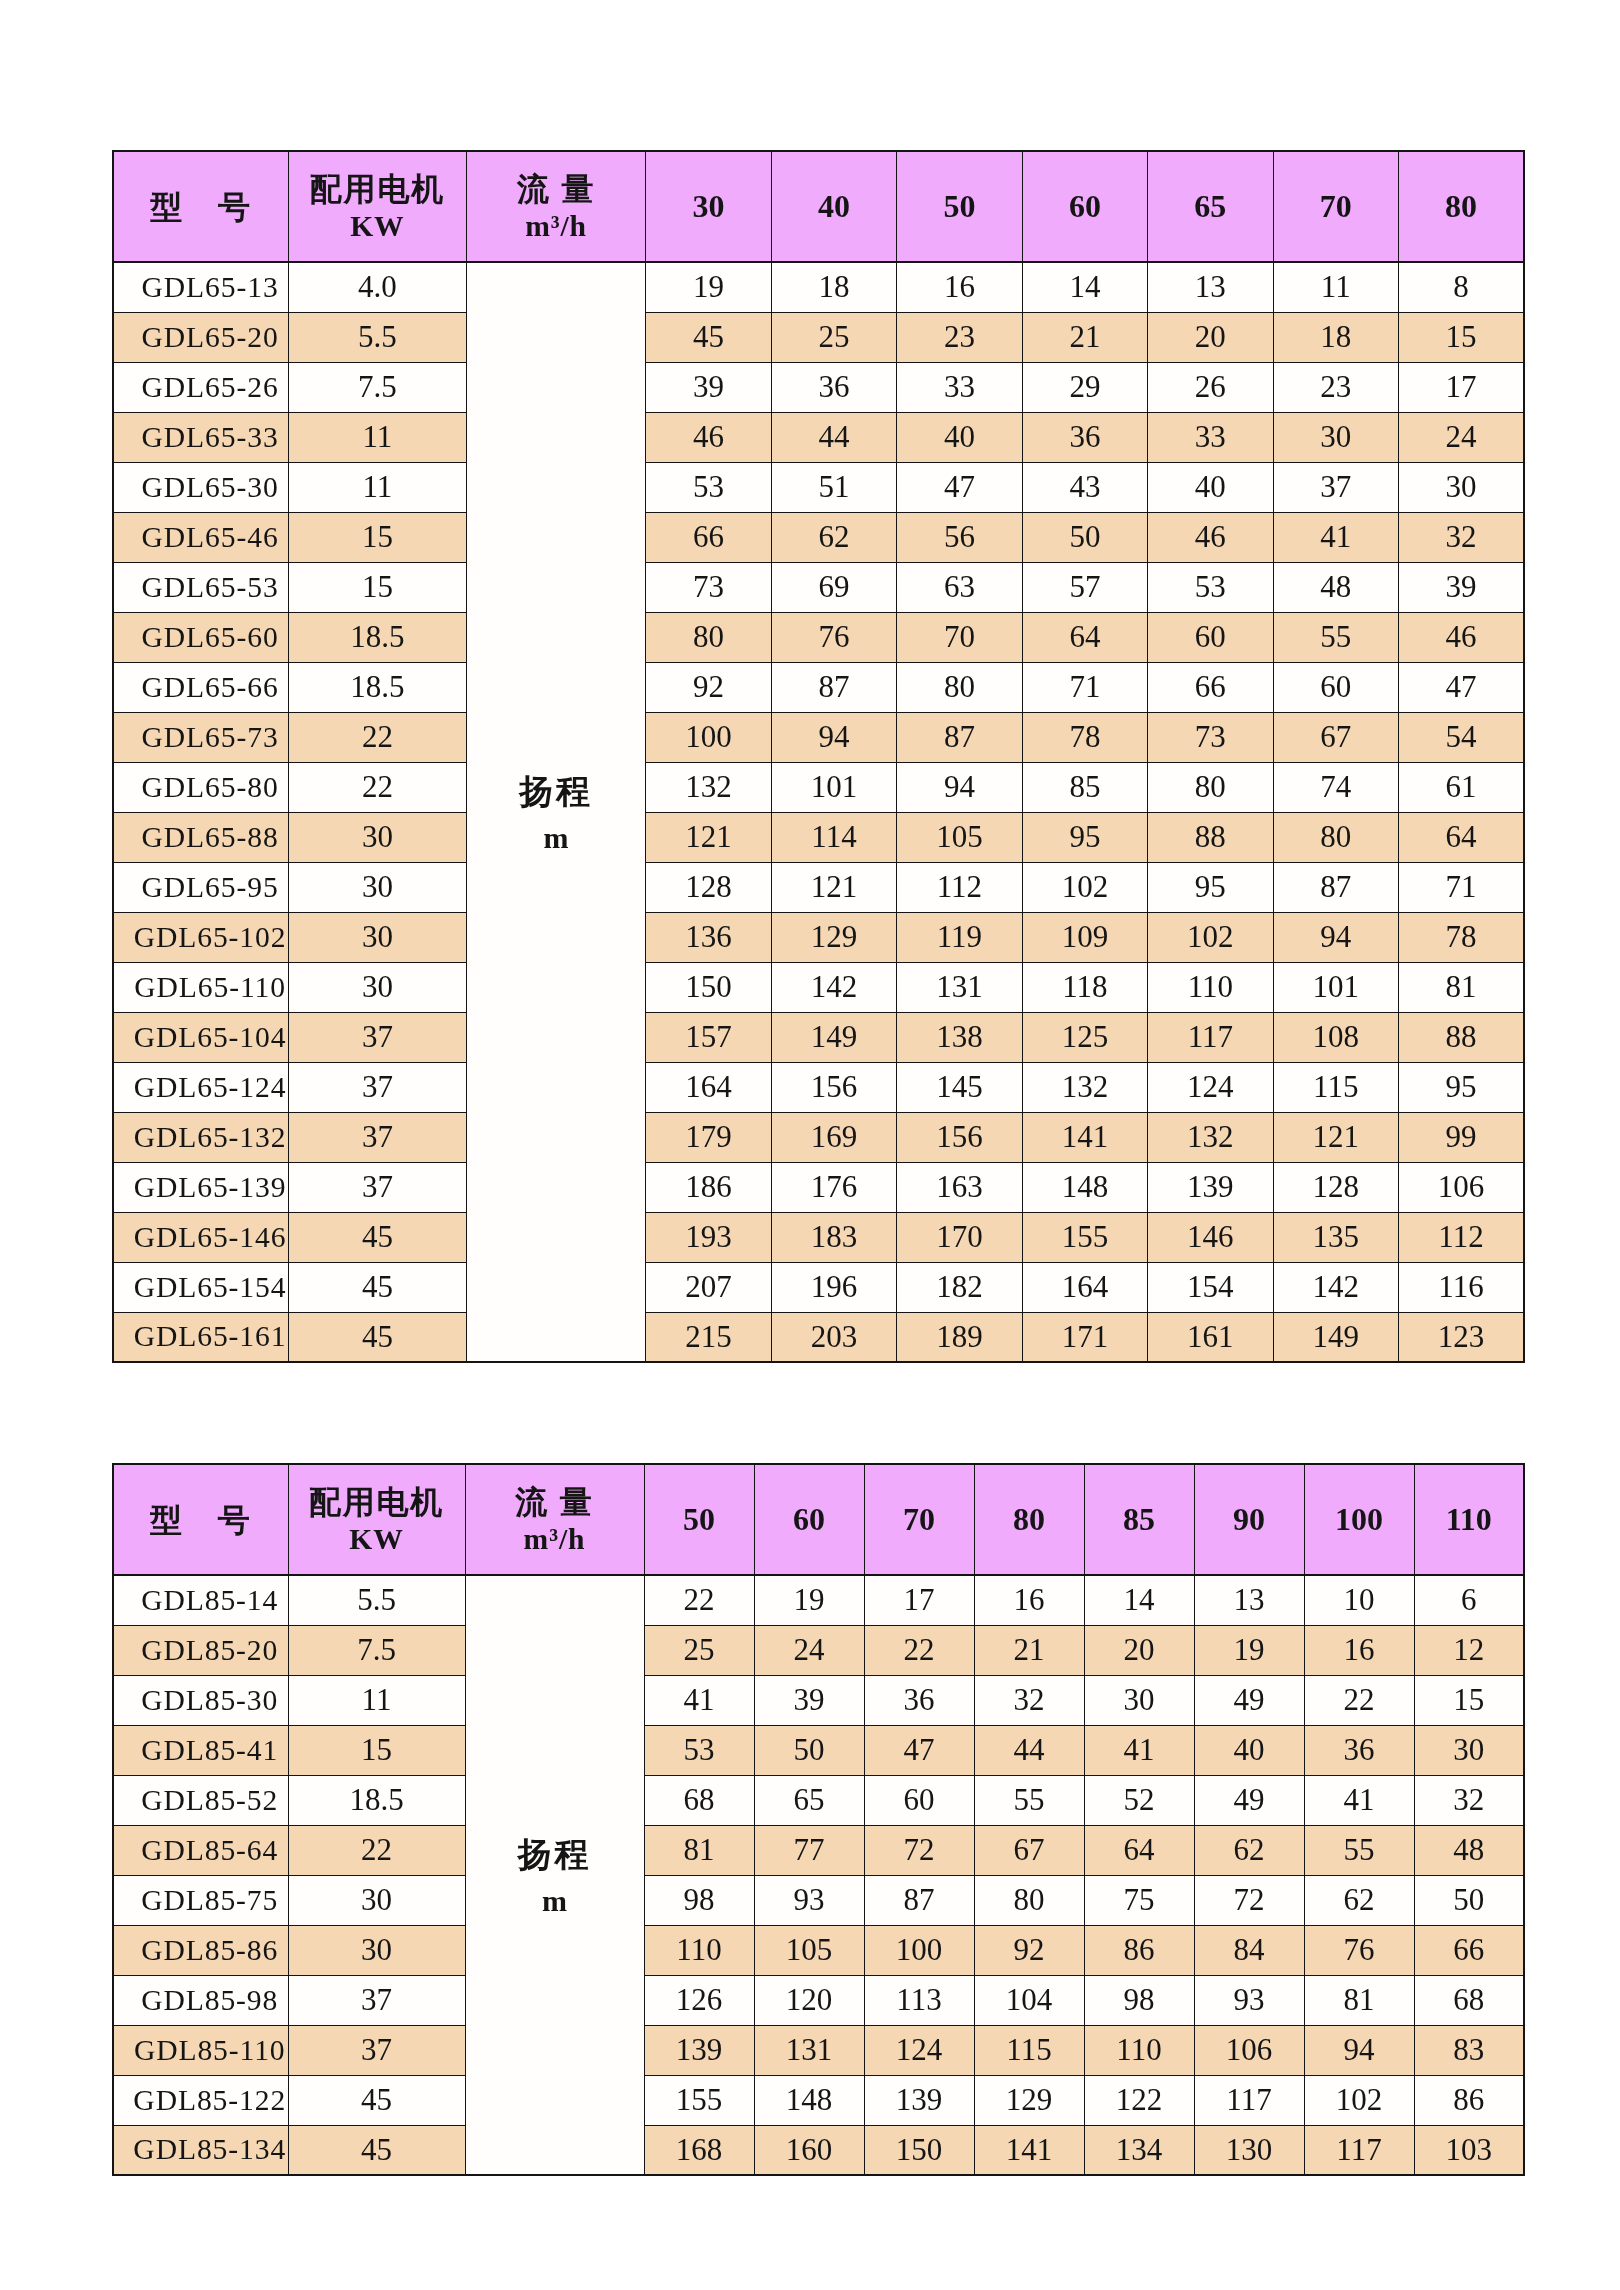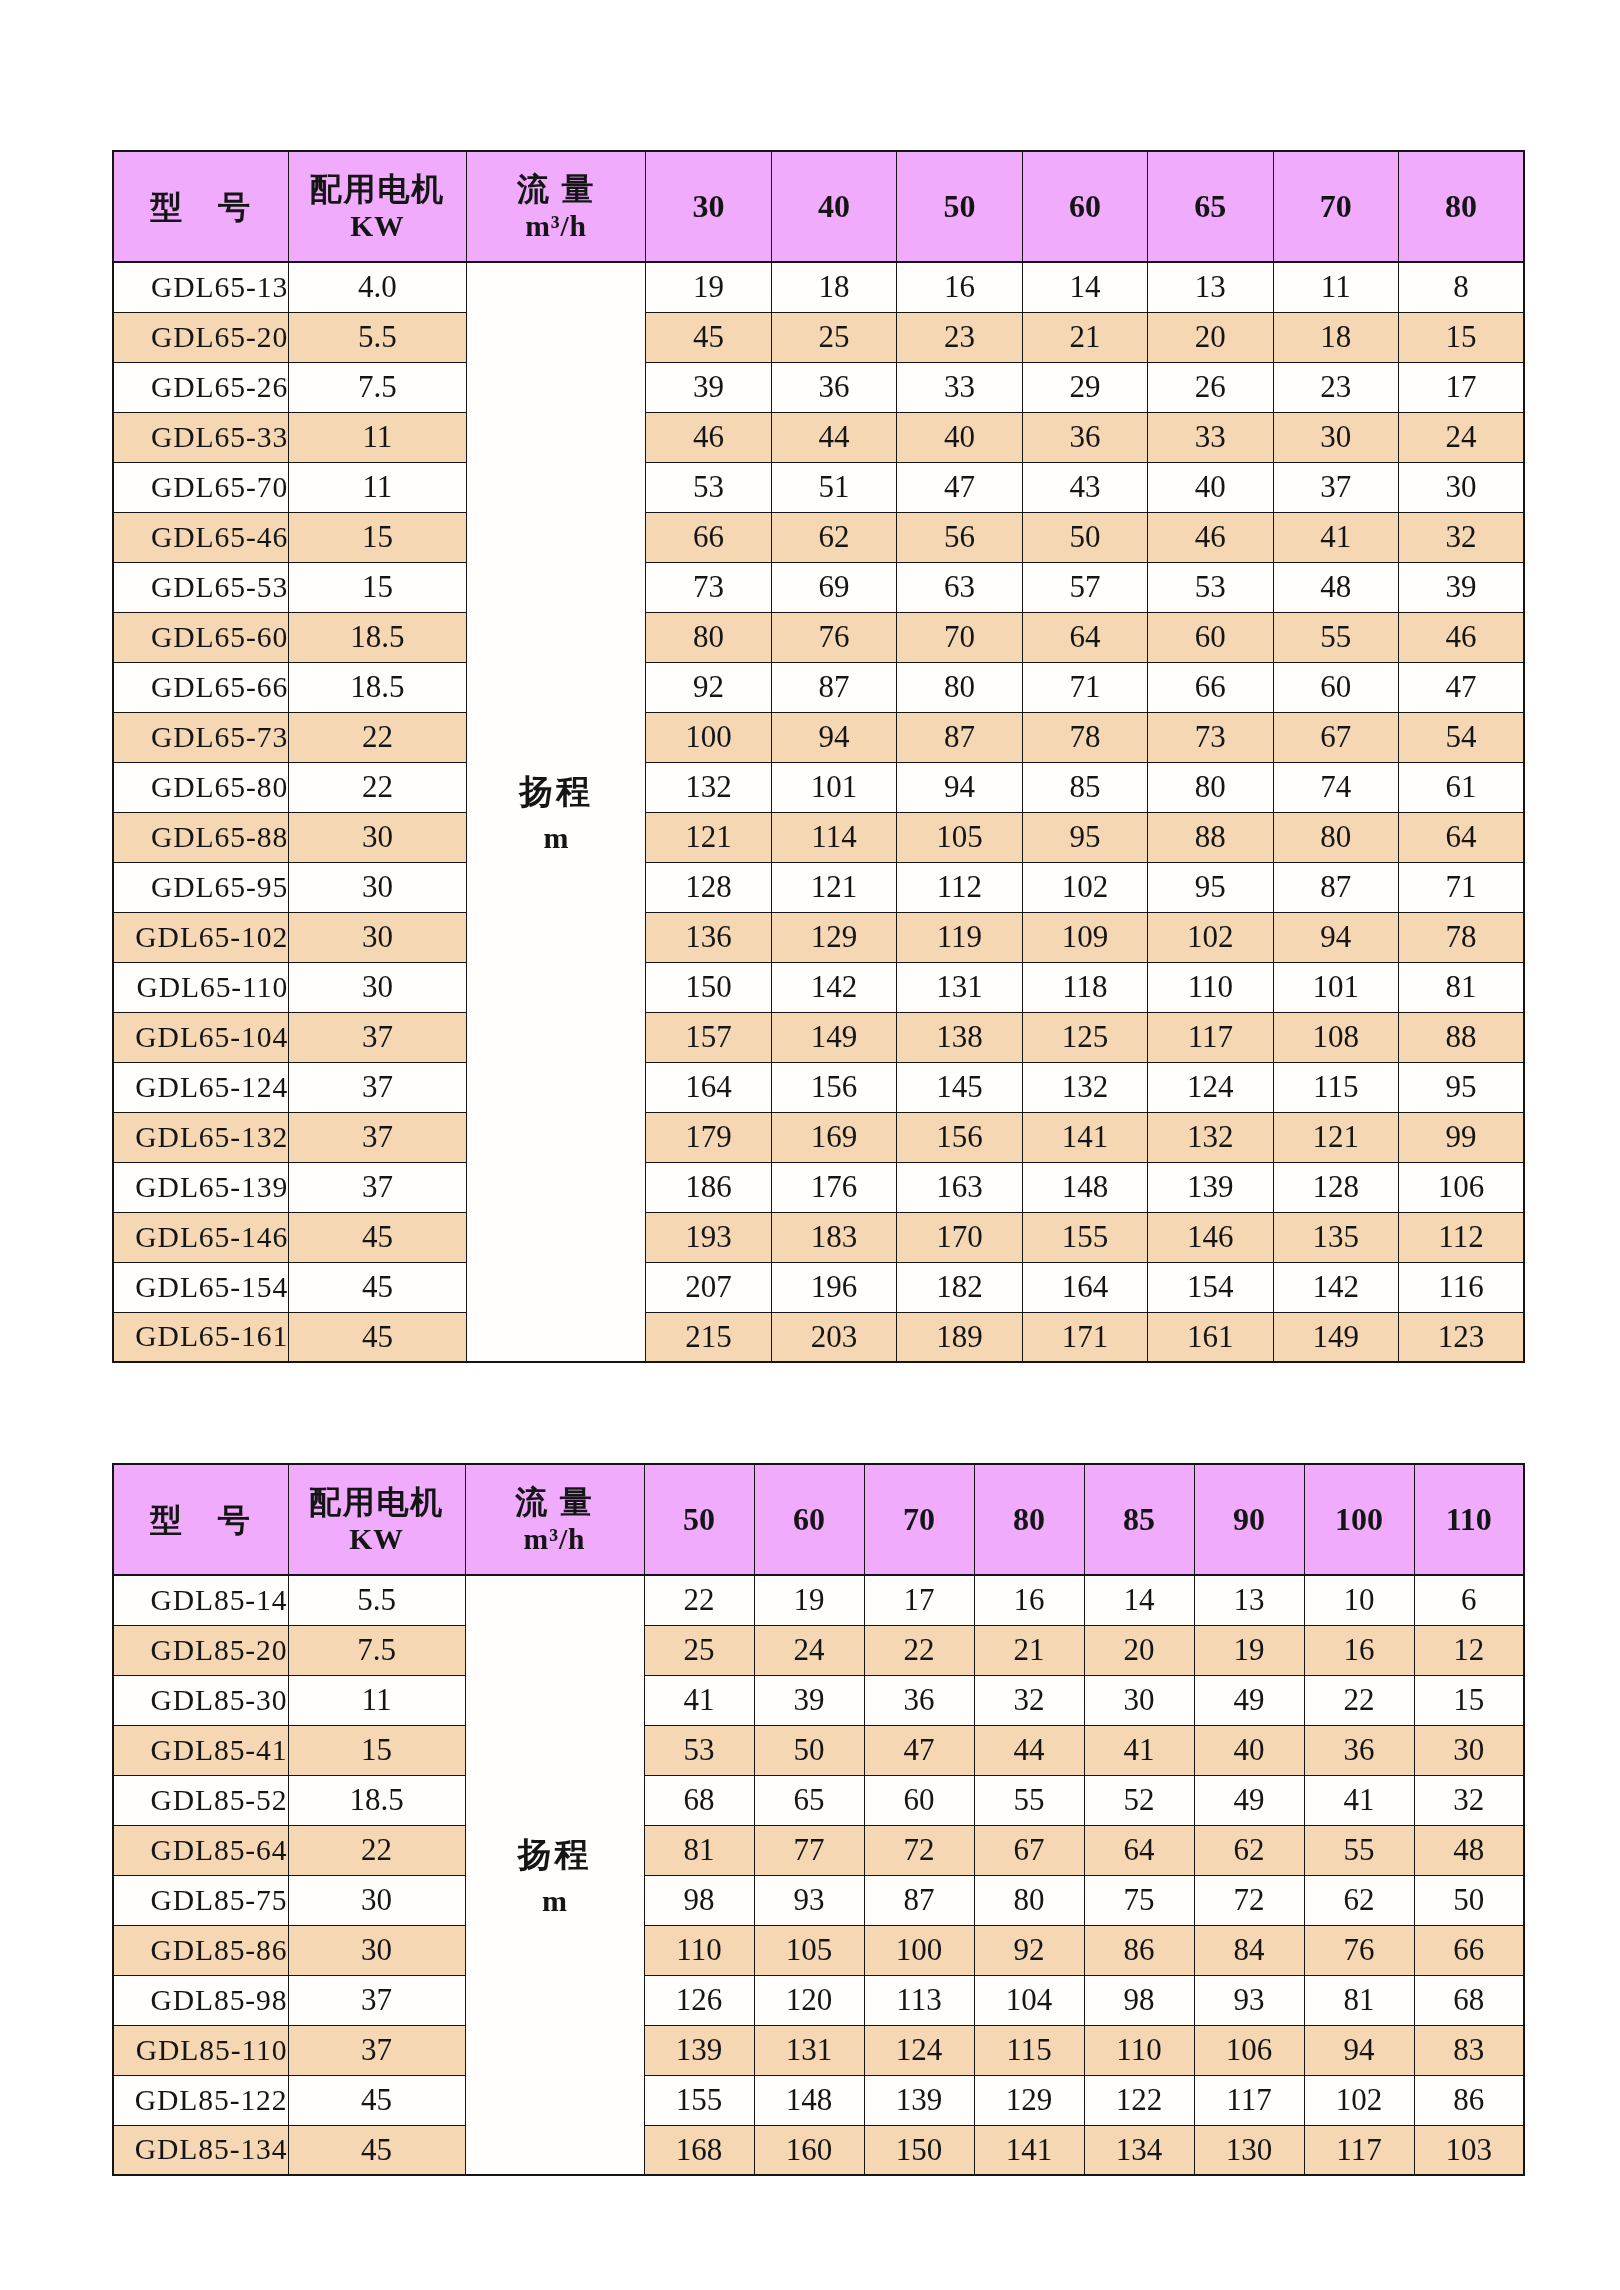--- a/index.html
+++ b/index.html
@@ -51,21 +51,21 @@
     font-size:32px;
     font-family:"Liberation Serif","DejaVu Serif",serif;
   }
   tbody tr{height:50px;}
   tbody td{
     font-size:31px;
     background:#fffefd;
   }
   tbody tr.band td{background:#F6D7B3;}
   td.model{
-    text-align:right;
+    text-align:center;
     padding-left:18px;
     font-size:29.6px;
     letter-spacing:0.9px;
   }
   td.merged{
     background:#fffefd !important;
     vertical-align:middle;
   }
   td.merged .head-label{
     font-family:"Liberation Sans","DejaVu Sans",sans-serif;
@@ -158,21 +158,21 @@
         <td>11</td>
         <td>46</td>
         <td>44</td>
         <td>40</td>
         <td>36</td>
         <td>33</td>
         <td>30</td>
         <td>24</td>
       </tr>
       <tr>
-        <td class="model">GDL65-70</td>
+        <td class="model">GDL65-30</td>
         <td>11</td>
         <td>53</td>
         <td>51</td>
         <td>47</td>
         <td>43</td>
         <td>40</td>
         <td>37</td>
         <td>30</td>
       </tr>
       <tr class="band">

